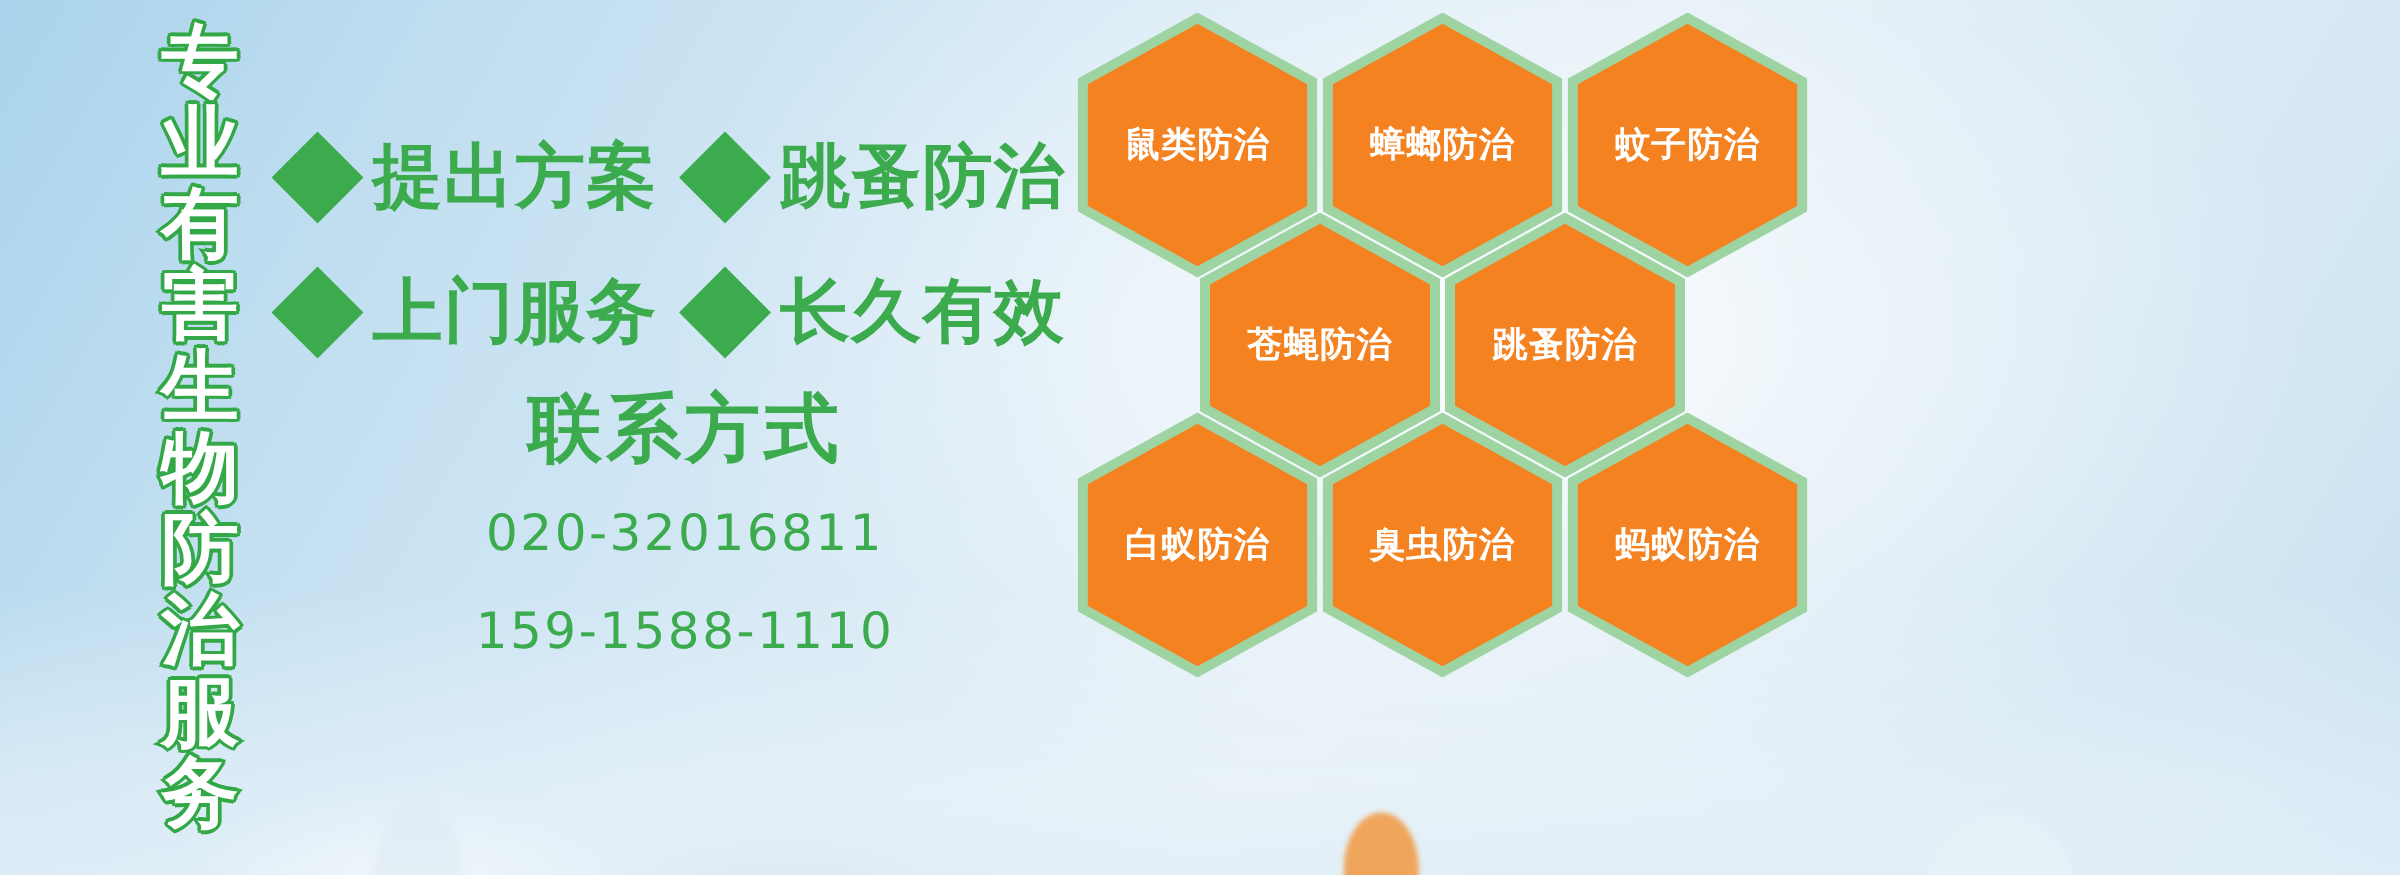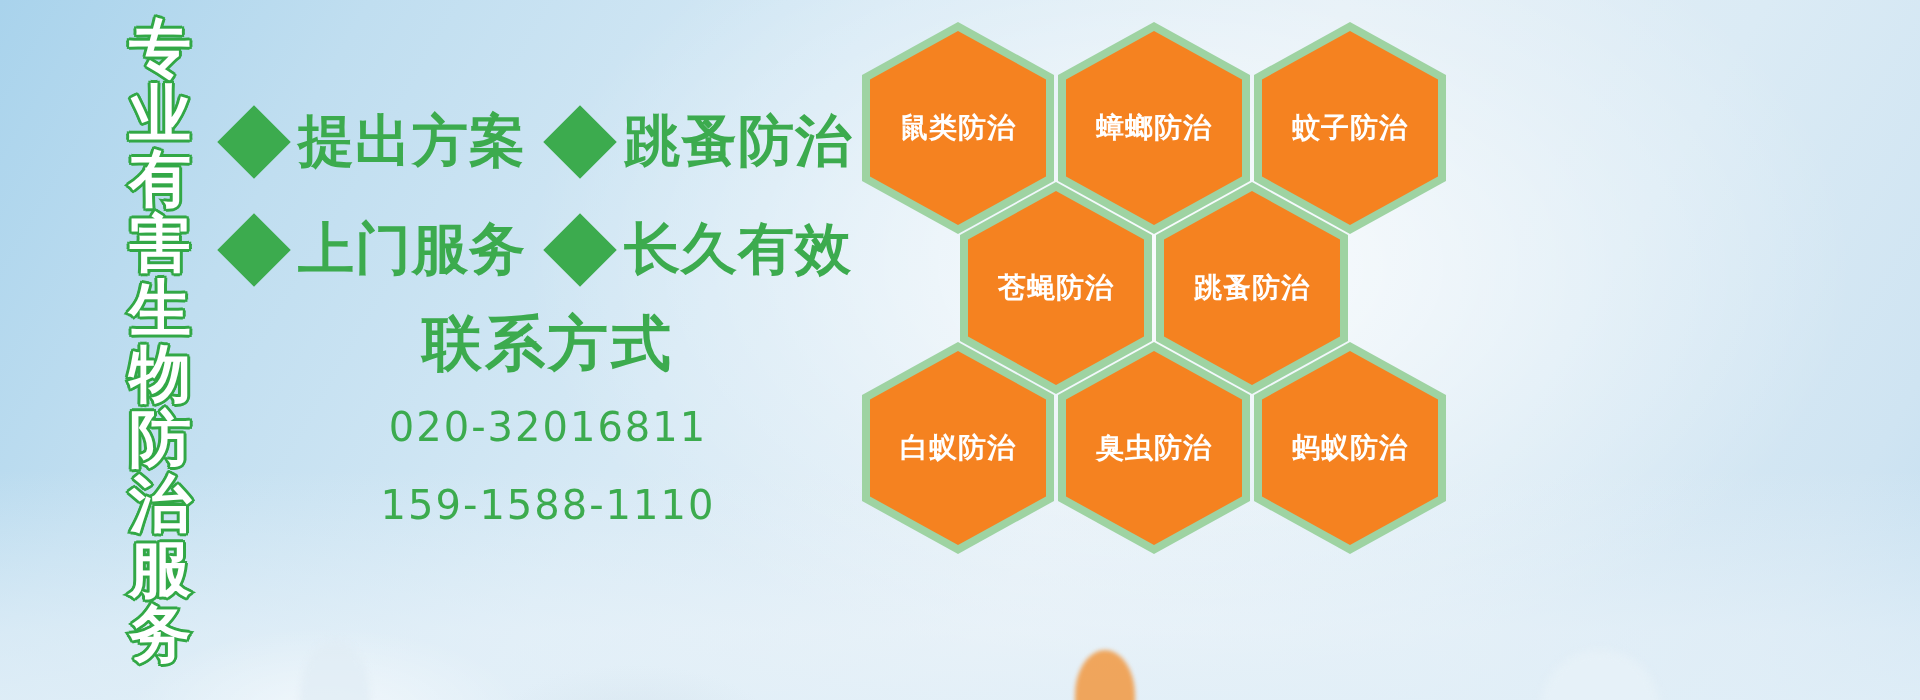--- a/index.html
+++ b/index.html
@@ -144,21 +144,21 @@
     font-weight: 400;
     color: #3cab4e;
     letter-spacing: 2px;
     line-height: 78px;
   }
 
   
   #hex-grid {
     position: absolute;
     left: 862px;
-    top: 16px;
+    top: 4px;
     width: 590px;
     height: 552px;
   }
   .hex {
     position: absolute;
     width: 192px;
     height: 212px;
     display: flex;
     align-items: center;
     justify-content: center;

